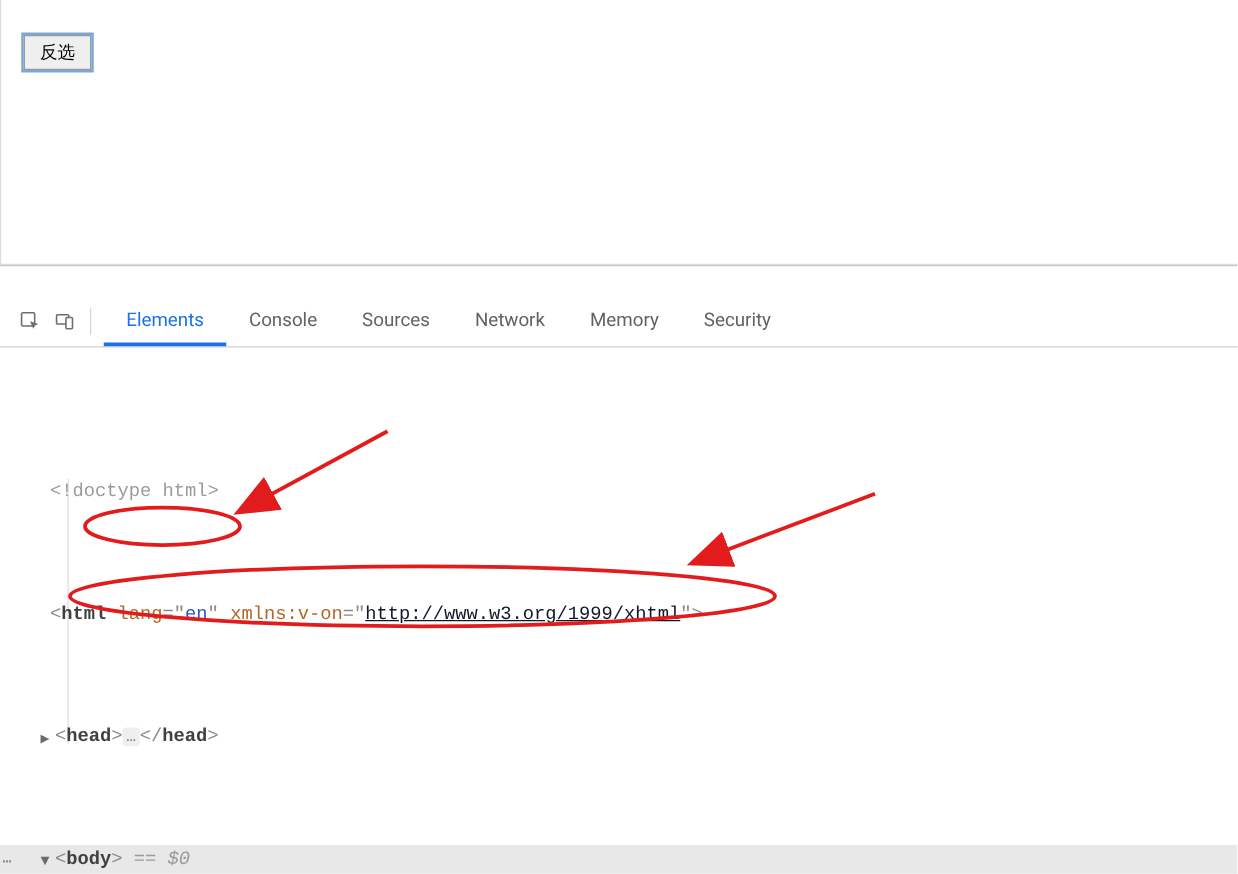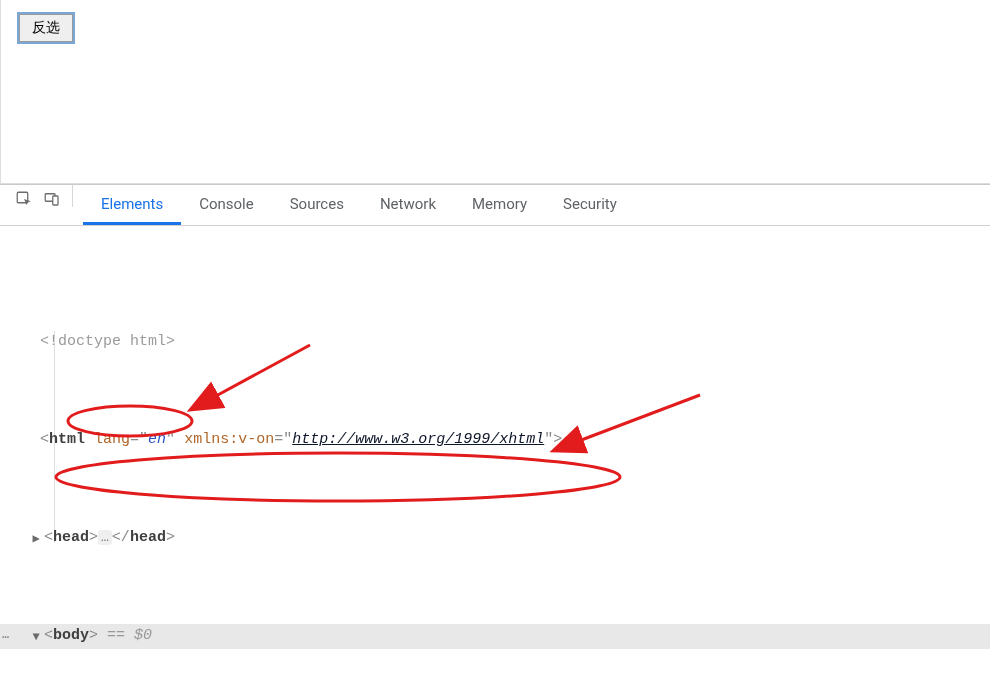--- a/index.html
+++ b/index.html
@@ -12,23 +12,23 @@
     width: 990px;
     height: 699px;
     overflow: hidden;
     position: relative;
   }
   
   .page-area {
     border: 1px solid #ddd;
     border-top: none;
     border-right: none;
-    height: 184px;
-    position: relative;
-    padding: 14px 18px;
+    height: 212px;
+    position: relative;
+    padding: 28px 18px;
   }
   .page-button {
     font-family: Arial, sans-serif;
     font-size: 14px;
     padding: 4px 12px;
     background: #efefef;
     border: 1px solid #9a9a9a;
     cursor: default;
   }
   .page-button.selected {
@@ -38,24 +38,26 @@
   
   .devtools {
     border-top: 1px solid #c9c9c9;
     background: #fff;
     height: calc(699px - 192px);
     display: flex;
     flex-direction: column;
   }
   .devtools-toolbar {
     display: flex;
+    align-items: center;
     height: 48px;
     border-bottom: 1px solid #d0d0d0;
     padding: 0 6px 0 10px;
     gap: 0;
+    margin-top: 24px;
   }
   .toolbar-iconbtn {
     width: 28px;
     height: 28px;
     display: flex;
     align-items: center;
     justify-content: center;
     color: #6e6e6e;
     cursor: pointer;
   }
@@ -128,21 +130,21 @@
     bottom: auto;
     width: 1px;
     height: 212px;
     background: #ddd;
   }
   
   .c-pun    { color: #89898a; }   
   .c-doc    { color: #9b9b9b; }
   .c-tag    { color: #404040; font-weight: bold; }   
   .c-attr   { color: #b1672b; }   
-  .c-val    { color: #2a55c9; font-style: italic; }
+  .c-val    { color: #2a55c9; }
   .c-dim    { color: #9a9a9a; font-style: italic; }
   .c-link   { color: #0f172a; text-decoration: underline; }
   .ellips   {
     background: #efefef;
     border-radius: 3px;
     padding: 0 3px;
     color: #777;
     font-size: 13px;
   }
   

